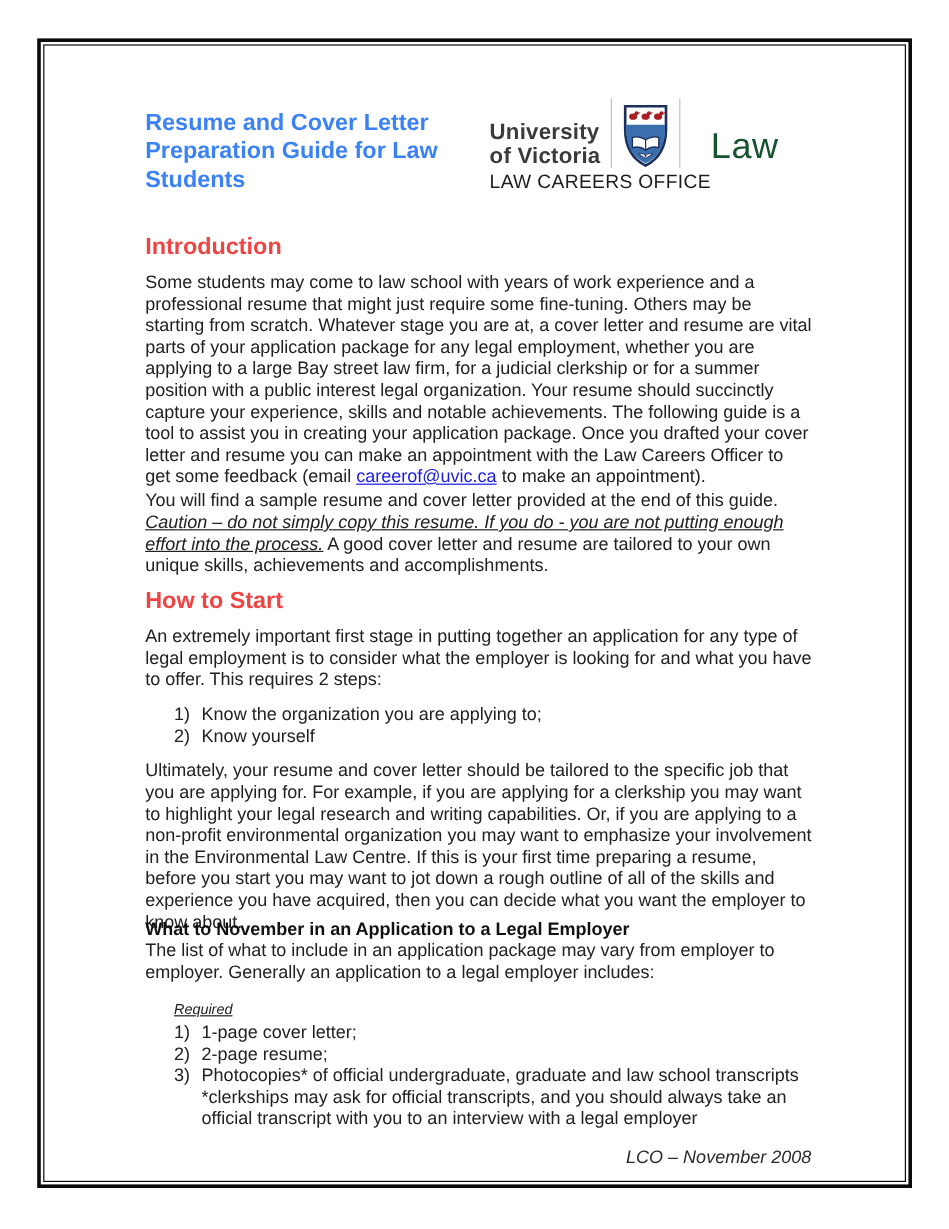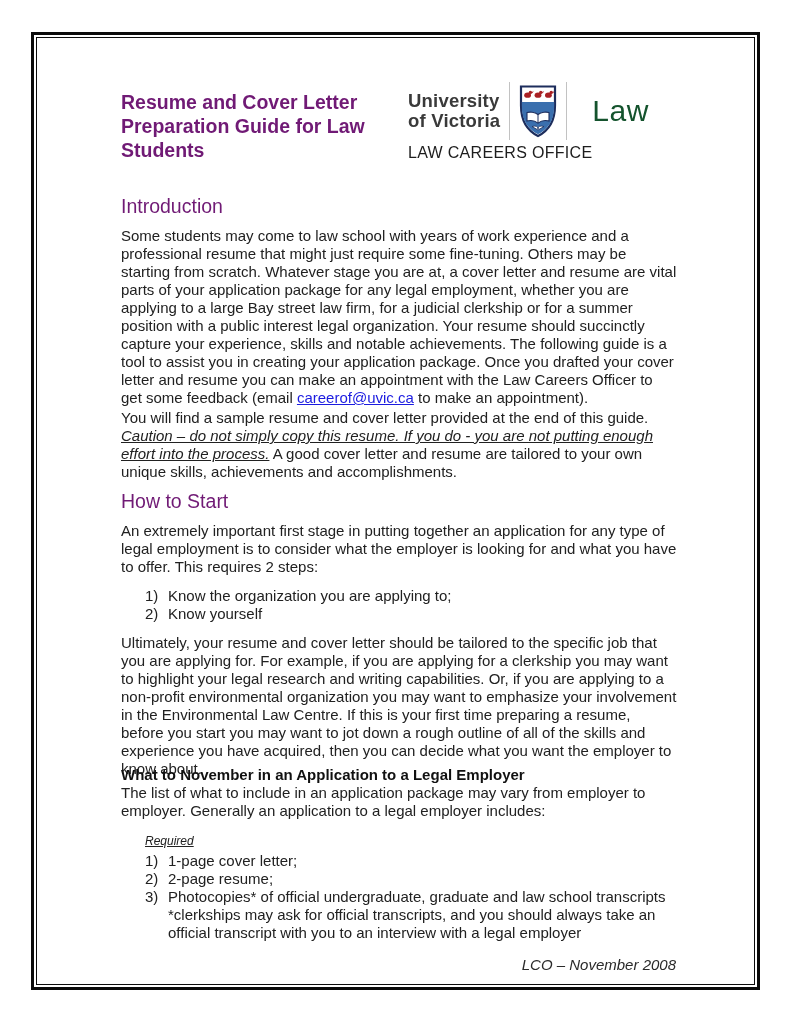--- a/index.html
+++ b/index.html
@@ -20,47 +20,47 @@
   }
   .frame-inner {
     position: absolute;
     inset: 2px;
     border: 1px solid #0b0b0b;
   }
   .abs { position: absolute; }
 
   .doc-title {
     left: 121px; top: 90px; width: 330px;
-    font-size: 19.5px; font-weight: bold; line-height: 24px; color: #701a75;
+    font-size: 19.5px; font-weight: bold; line-height: 24px; color: #3b82f6;
   }
 
   
   .logo-row {
     left: 408px; top: 82px;
-    display: flex; align-items: center;
+    display: flex; align-items: flex-end;
   }
   .univ-wordmark {
     font-size: 18.5px; font-weight: bold; line-height: 20px; color: #3a3a3a;
     letter-spacing: 0.2px;
   }
   .logo-divider {
     width: 1px; height: 58px; background: #c2c2c2;
     margin: 0 9px; flex: none;
   }
   .law-wordmark {
     font-size: 30px; font-weight: 400; color: #14532d; margin-left: 16px;
     letter-spacing: 0.5px;
   }
   .office-label {
     left: 408px; top: 144px;
     font-size: 16px; color: #1d1d1d; letter-spacing: 0.3px;
   }
 
   h2.sec {
-    margin: 0; font-size: 19.5px; font-weight: normal; color: #701a75; line-height: 23px;
+    margin: 0; font-size: 19.5px; font-weight: bold; color: #ef4444; line-height: 23px;
   }
   .body-text {
     font-size: 15px; line-height: 18px; color: #212121; width: 556px;
   }
   .email-link { color: #1b1be0; text-decoration: underline; cursor: pointer; }
   .caution { font-style: italic; text-decoration: underline; }
   .sub-head { font-size: 15px; font-weight: bold; color: #111; }
 
   .num-list { width: 531px; font-size: 15px; line-height: 18px; }
   .num-row { display: flex; }

